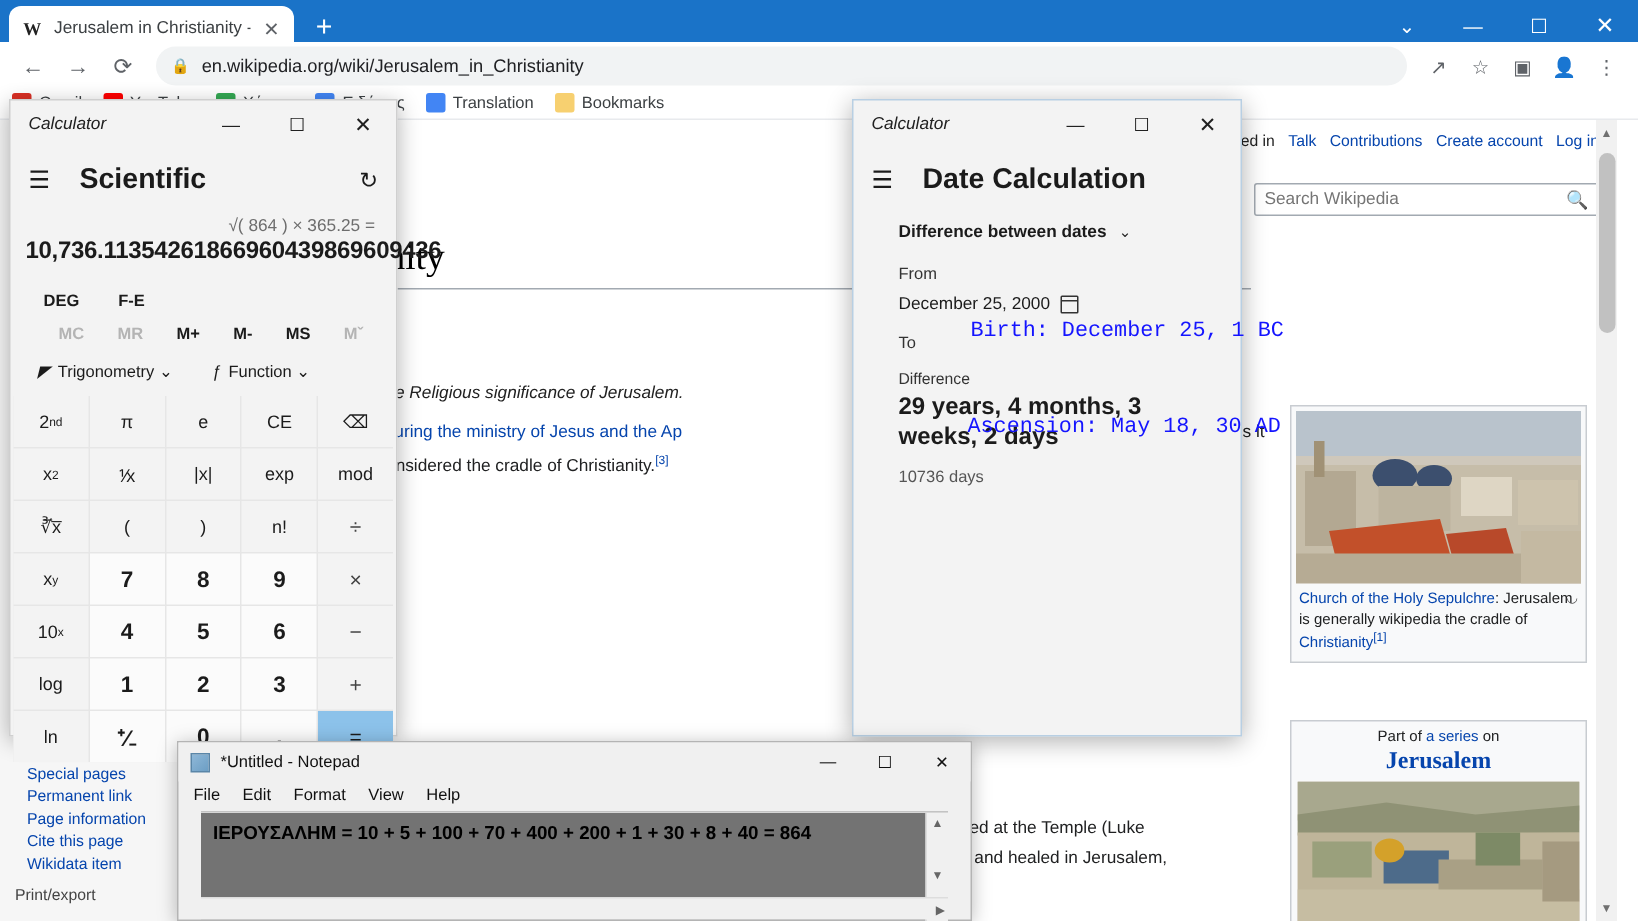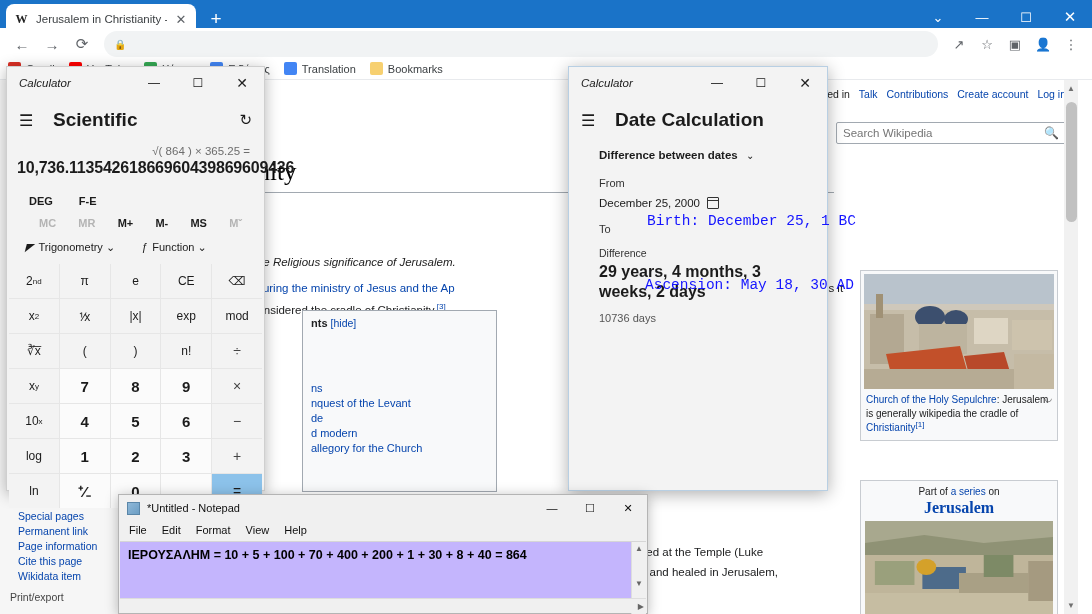--- a/index.html
+++ b/index.html
@@ -178,21 +178,21 @@
     position:absolute; left:118px; top:494px; width:530px; height:120px;
     background:#f0f0f0; border:1px solid #b4b4b4;
     box-shadow:0 2px 12px rgba(0,0,0,.28);
   }
   .np-bar { display:flex; align-items:center; height:26px; background:#f0f0f0; }
   .np-ico { width:13px; height:13px; margin:0 7px 0 8px; background:linear-gradient(135deg,#8fb8d8,#6c9ec4); border:1px solid #5a86a8; }
   .np-title { font-size:11px; color:#101010; flex:1; }
   .np-ctl { width:38px; height:26px; display:flex; align-items:center; justify-content:center; font-size:11px; color:#101010; }
   .np-menu { display:flex; gap:15px; padding:3px 10px 5px; font-size:11px; color:#101010; }
   .np-text {
-    background:#c4b5fd; margin:0 1px 1px; height:72px; position:relative;
+    background:#737373; margin:0 15px 1px; height:72px; position:relative;
     border-top:1px solid #d6d6d6;
   }
   .np-line { font-size:12.5px; font-weight:700; color:#000; padding:6px 8px; white-space:nowrap; }
   .np-vsb { position:absolute; right:0; top:0; width:15px; height:72px; background:#f0f0f0; border-left:1px solid #ddd; }
   .np-hsb { position:absolute; left:0; bottom:0; height:15px; width:100%; background:#f0f0f0; border-top:1px solid #ddd; }
   .np-arrow { font-size:8px; color:#666; text-align:center; }
 </style>
 </head>
 <body>
 
@@ -213,20 +213,21 @@
     </div>
   </div>
 
   <div class="chrome-toolbar"></div>
   <div class="chrome-navbar">
     <div class="nav-icon">←</div>
     <div class="nav-icon">→</div>
     <div class="nav-icon">⟳</div>
     <div class="omnibox">
       <span class="lock">🔒</span>
+      <span class="url">en.wikipedia.org/wiki/Jerusalem_in_Christianity</span>
     </div>
     <div class="tool-icon">↗</div>
     <div class="tool-icon">☆</div>
     <div class="tool-icon">▣</div>
     <div class="tool-icon">👤</div>
     <div class="tool-icon">⋮</div>
   </div>
 
   <div class="bookmarks-bar">
     <div class="bmk">
@@ -297,32 +298,20 @@
       <div class="wiki-para" style="top:202px">
         <a>irst-century Christianity, during the ministry of Jesus and the Ap</a>
       </div>
       <div class="wiki-para" style="top:222px">
         <span>Jerusalem is generally considered the cradle of Christianity.</span><span class="sup">[3]</span>
       </div>
       <div class="wiki-para" style="top:202px;left:700px">es it</div>
       <div class="wiki-para" style="top:466px;left:470px">be presented at the Temple (Luke</div>
       <div class="wiki-para" style="top:486px;left:470px">t preached and healed in Jerusalem,</div>
 
-      <div class="toc">
-        <div class="toc-hd">
-          <span>nts</span>
-          <span class="hide">[hide]</span>
-        </div>
-        <div style="height:50px"></div>
-        <div class="toc-item">ns</div>
-        <div class="toc-item">nquest of the Levant</div>
-        <div class="toc-item">de</div>
-        <div class="toc-item">d modern</div>
-        <div class="toc-item">allegory for the Church</div>
-      </div>
 
       <div class="rail">
         <div class="thumb">
           <svg class="thumb-img" viewBox="0 0 190 115" preserveAspectRatio="none">
             <rect width="190" height="115" fill="#c9c4b8"></rect>
             <rect width="190" height="34" fill="#b9c3cc"></rect>
             <rect y="30" width="190" height="10" fill="#cfc8bb"></rect>
             <rect x="0" y="36" width="190" height="79" fill="#c6bda9"></rect>
             <rect x="6" y="40" width="34" height="50" fill="#b3a892"></rect>
             <rect x="12" y="20" width="7" height="24" fill="#a09175"></rect>

